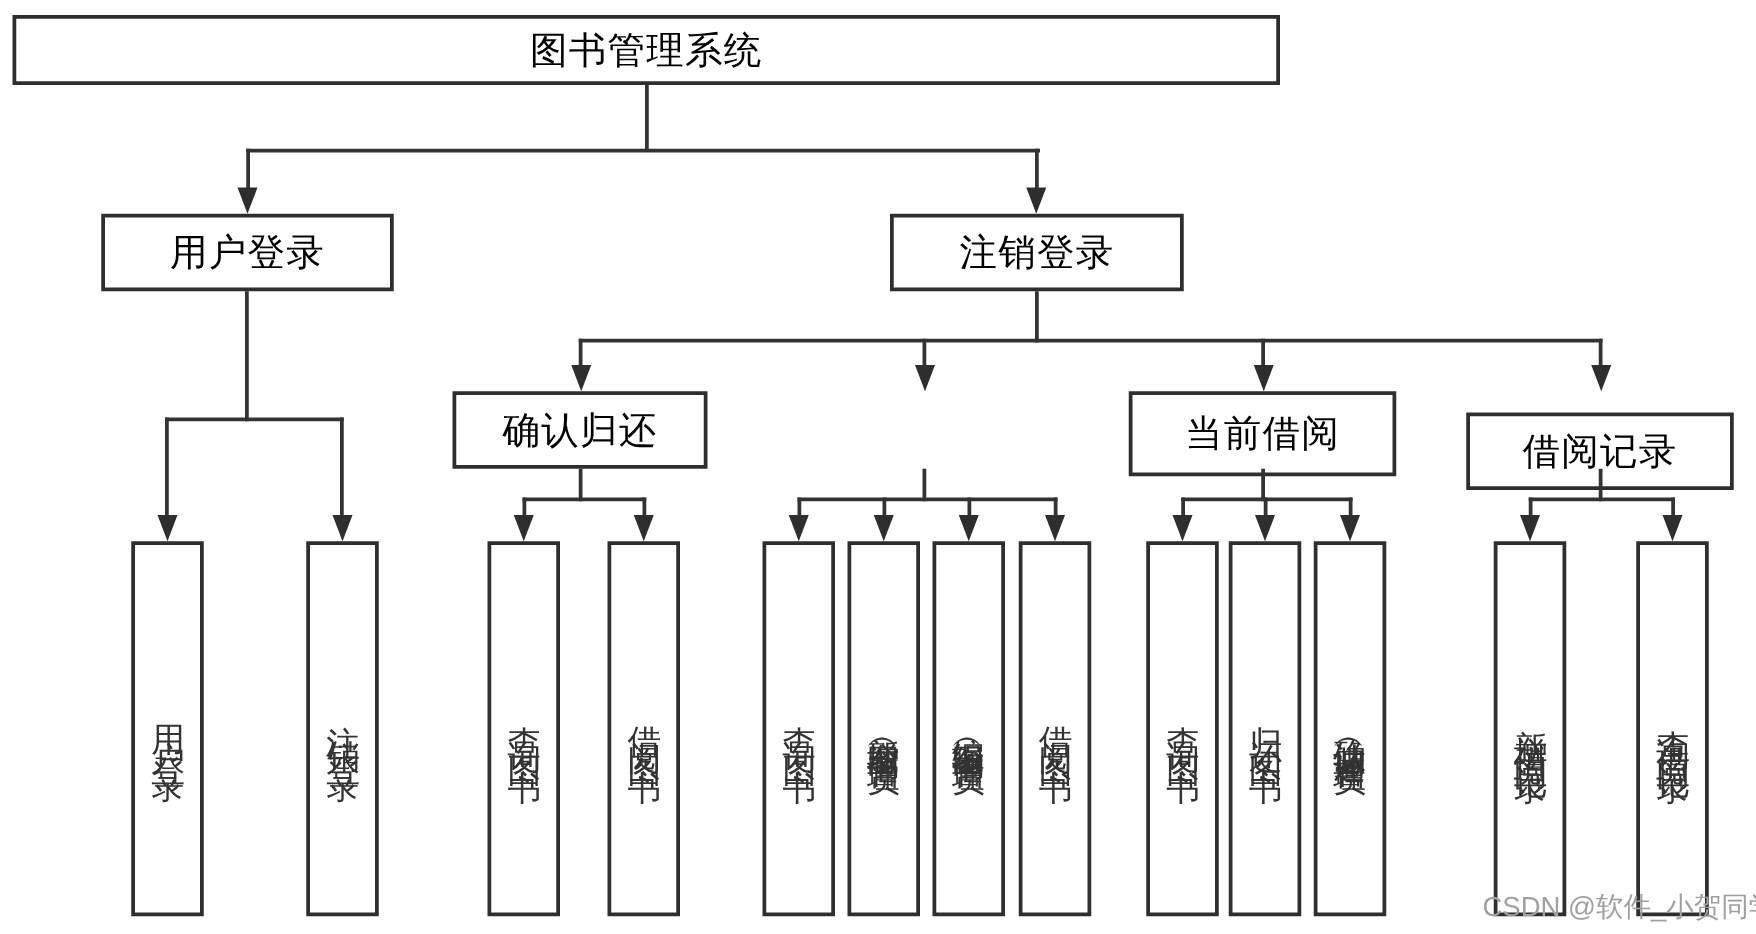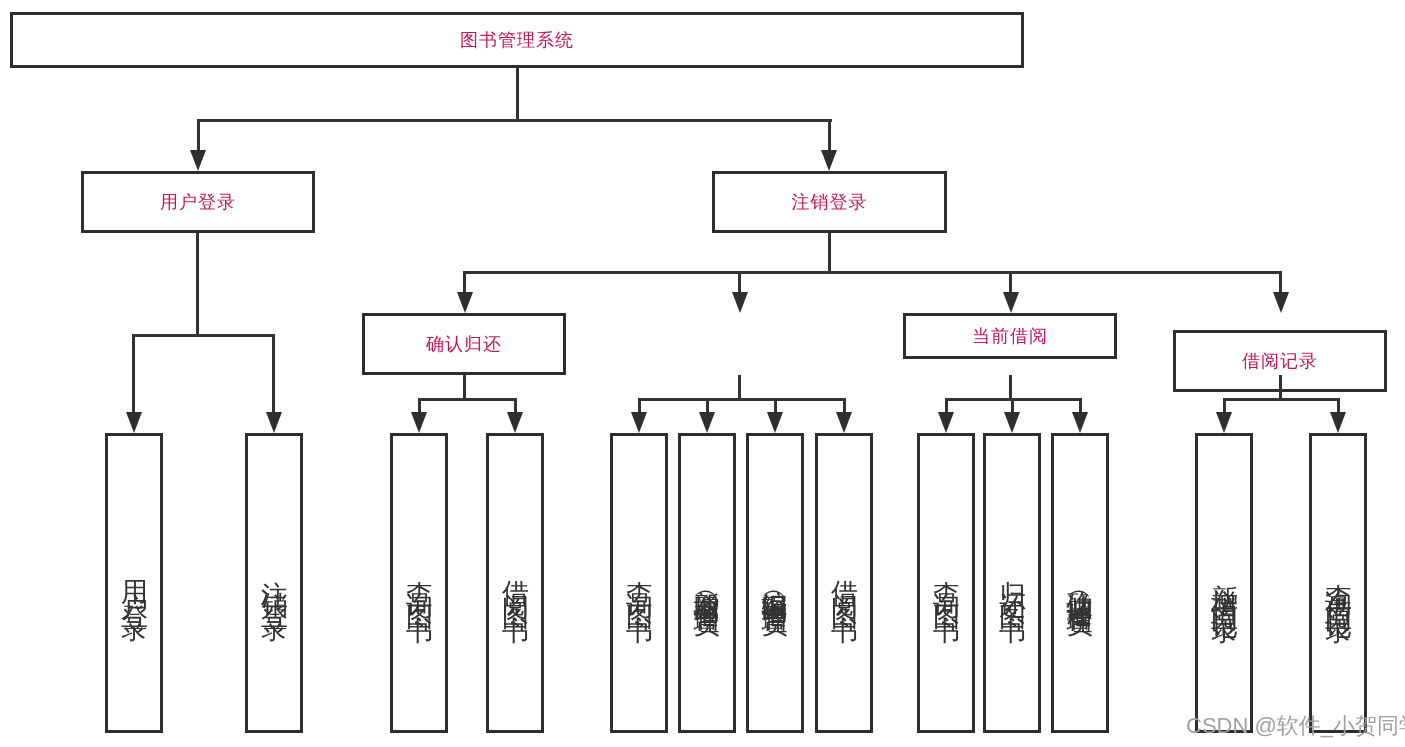--- a/index.html
+++ b/index.html
@@ -14,22 +14,22 @@
   .hbox {
     position: absolute;
     box-sizing: border-box;
     background: #ffffff;
     border: 3px solid #2e2e2e;
     display: flex;
     align-items: center;
     justify-content: center;
   }
   .hbox .lbl {
-    font-size: 18px;
-    color: #be185d;
+    font-size: 30px;
+    color: #000000;
     letter-spacing: 1px;
     white-space: nowrap;
     font-family: Liberation Serif, serif;
   }
   .vbox {
     position: absolute;
     box-sizing: border-box;
     background: #ffffff;
     border: 3px solid #2e2e2e;
     width: 58px;
@@ -108,21 +108,21 @@
   <div class="line" style="left:1009px; top:271px; width:3px; height:23px;"></div>
   <div class="line" style="left:1279px; top:271px; width:3px; height:23px;"></div>
   <div class="arrow" style="left:457px;  top:292px;"></div>
   <div class="arrow" style="left:732px;  top:292px;"></div>
   <div class="arrow" style="left:1003px; top:292px;"></div>
   <div class="arrow" style="left:1273px; top:292px;"></div>
 
   <div class="hbox" style="left:362px; top:313px; width:204px; height:62px;">
     <span class="lbl">确认归还</span>
   </div>
-  <div class="hbox" style="left:903px; top:313px; width:214px; height:46px;">
+  <div class="hbox" style="left:903px; top:313px; width:214px; height:68px;">
     <span class="lbl">当前借阅</span>
   </div>
   <div class="hbox" style="left:1173px; top:313px; width:214px; height:62px;margin-top:17px;">
     <span class="lbl">借阅记录</span>
   </div>
 
   <div class="line" style="left:463px; top:375px; width:3px; height:26px;"></div>
   <div class="line" style="left:418px; top:398px; width:99px; height:3px;"></div>
   <div class="line" style="left:418px; top:398px; width:3px; height:15px;"></div>
   <div class="line" style="left:514px; top:398px; width:3px; height:15px;"></div>

